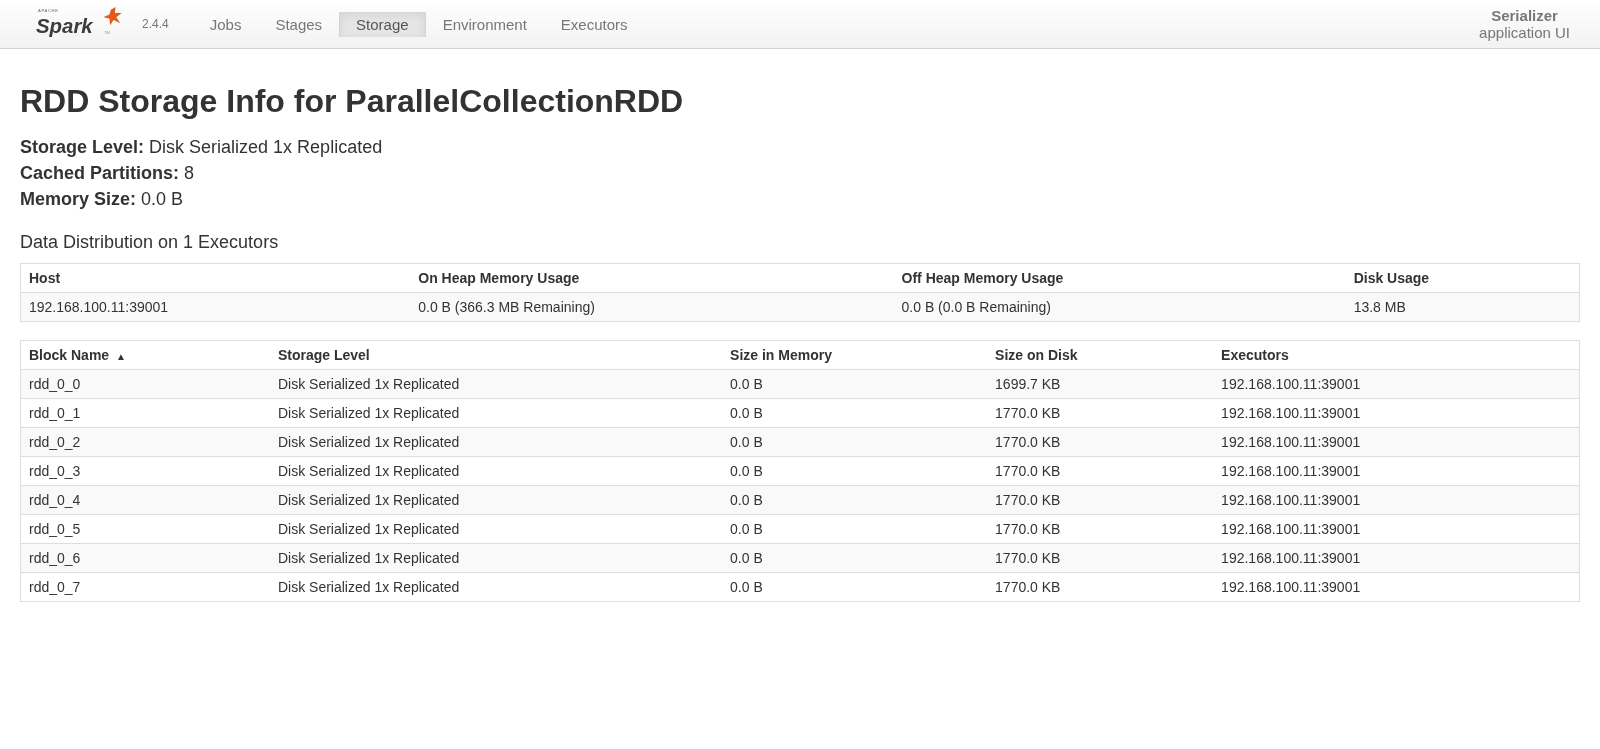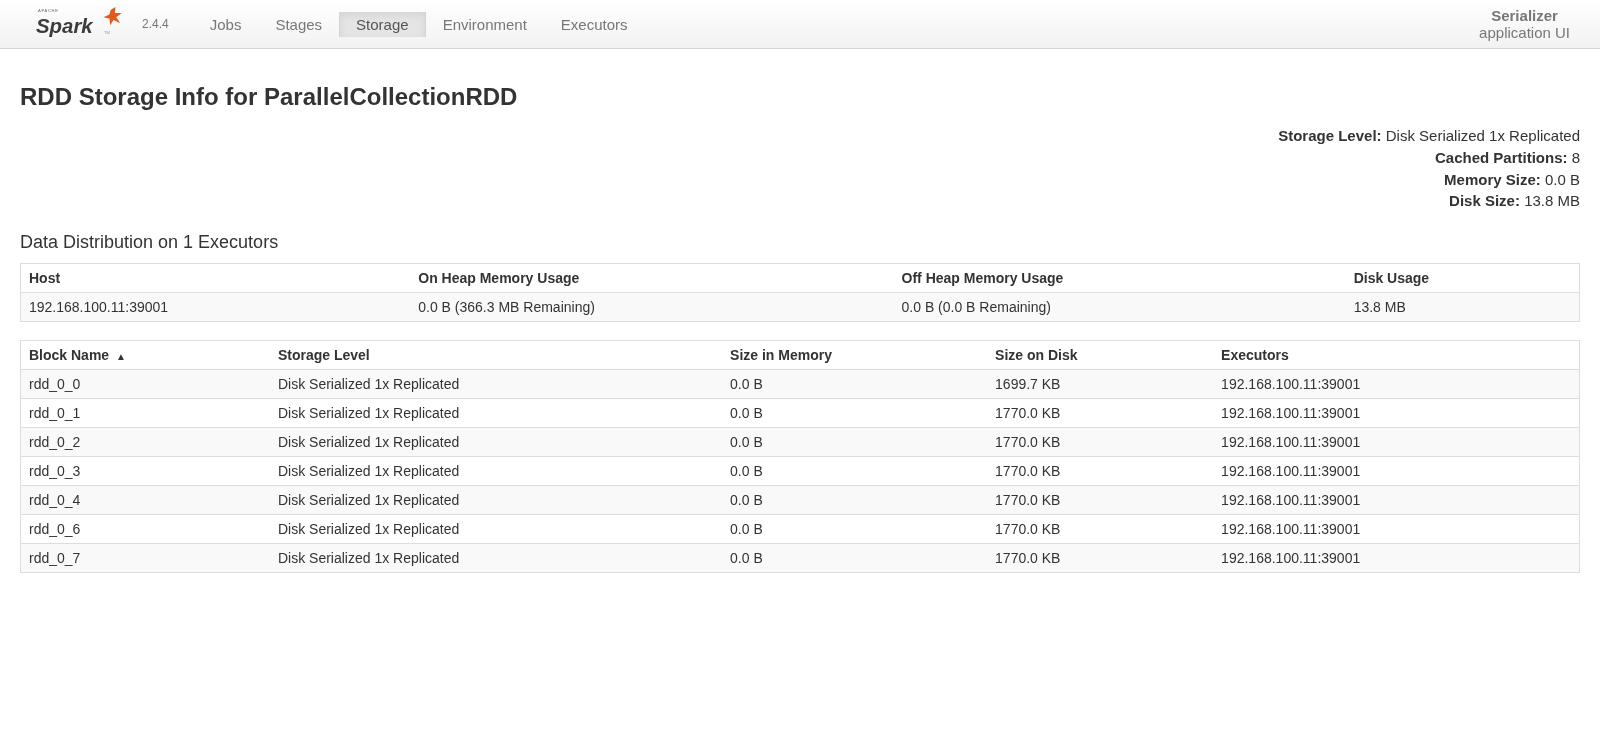--- a/index.html
+++ b/index.html
@@ -7,23 +7,23 @@
   .navbar{background:linear-gradient(to bottom,#fff,#f2f2f2);border-bottom:1px solid #d4d4d4;height:48px;display:flex;align-items:center;padding:0 20px 0 36px;}
   .brand{display:flex;align-items:center;padding-right:18px;text-decoration:none;}
   .brand-version{font-size:12px;color:#777;margin-left:4px;align-self:flex-end;padding-bottom:10px;}
   .nav-tabs{display:flex;align-items:stretch;margin-left:6px;}
   .nav-tab{display:flex;align-items:center;padding:4px 16px;color:#777;text-decoration:none;font-size:15px;cursor:pointer;border-left:1px solid transparent;border-right:1px solid transparent;}
   .nav-tab.active{background:#e5e5e5;color:#555;border-left:1px solid #d4d4d4;border-right:1px solid #d4d4d4;box-shadow:inset 0 3px 8px rgba(0,0,0,.08);}
   .nav-right{margin-left:auto;display:flex;align-items:center;color:#777;font-size:15px;padding-right:10px;flex-direction:column;}
   .nav-right strong{color:#777;}
   
   .container{padding:10px 20px 40px 20px;}
-  h3.page-title{font-size:24px;font-weight:bold;margin:24px 0 14px 0;color:#333;}
+  h3.page-title{font-size:32px;font-weight:bold;margin:24px 0 14px 0;color:#333;}
   ul.summary{list-style:none;padding:0;margin:0 0 20px 0;}
-  ul.summary li{margin:0 0;font-size:15px;line-height:1.45;text-align:right;}
+  ul.summary li{margin:0 0;font-size:18px;line-height:1.45;}
   ul.summary li strong{font-weight:bold;}
   h4.section-title{font-size:18px;font-weight:normal;margin:20px 0 10px 0;}
   
   table.spark-table{width:100%;border-collapse:collapse;border:1px solid #ddd;margin-bottom:18px;}
   table.spark-table th,table.spark-table td{padding:6px 8px;text-align:left;border-top:1px solid #ddd;font-size:14px;vertical-align:top;}
   table.spark-table thead th{background:#fff;font-weight:bold;border-bottom:1px solid #ddd;}
   table.spark-table tbody tr:nth-child(odd){background:#f9f9f9;}
   table.spark-table tbody tr:nth-child(even){background:#fff;}
   .sort-arrow{font-size:10px;margin-left:3px;color:#333;vertical-align:middle;}
   .sortable{cursor:pointer;}
@@ -61,21 +61,20 @@
 </div>
 
 <div class="container">
 
   <h3 class="page-title">RDD Storage Info for ParallelCollectionRDD</h3>
 
   <ul class="summary" id="summary-list">
       <li><strong>Storage Level:</strong> <span> Disk Serialized 1x Replicated</span></li>
       <li><strong>Cached Partitions:</strong> <span> 8</span></li>
       <li><strong>Memory Size:</strong> <span> 0.0 B</span></li>
-      <li><strong>Disk Size:</strong> <span> 13.8 MB</span></li>
     </ul>
 
   <h4 class="section-title">Data Distribution on 1 Executors</h4>
 
   <table class="spark-table">
     <colgroup>
         <col style="width:25%">
         <col style="width:31%">
         <col style="width:29%">
         <col style="width:15%">
@@ -146,20 +145,27 @@
           <td>192.168.100.11:39001</td>
         </tr>
         <tr>
           <td>rdd_0_4</td>
           <td>Disk Serialized 1x Replicated</td>
           <td>0.0 B</td>
           <td>1770.0 KB</td>
           <td>192.168.100.11:39001</td>
         </tr>
         <tr>
+          <td>rdd_0_5</td>
+          <td>Disk Serialized 1x Replicated</td>
+          <td>0.0 B</td>
+          <td>1770.0 KB</td>
+          <td>192.168.100.11:39001</td>
+        </tr>
+        <tr>
           <td>rdd_0_6</td>
           <td>Disk Serialized 1x Replicated</td>
           <td>0.0 B</td>
           <td>1770.0 KB</td>
           <td>192.168.100.11:39001</td>
         </tr>
         <tr>
           <td>rdd_0_7</td>
           <td>Disk Serialized 1x Replicated</td>
           <td>0.0 B</td>

